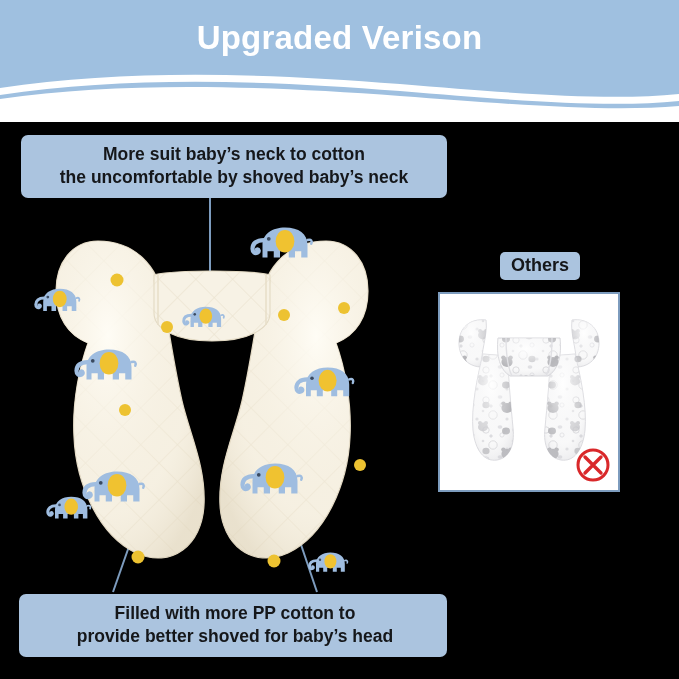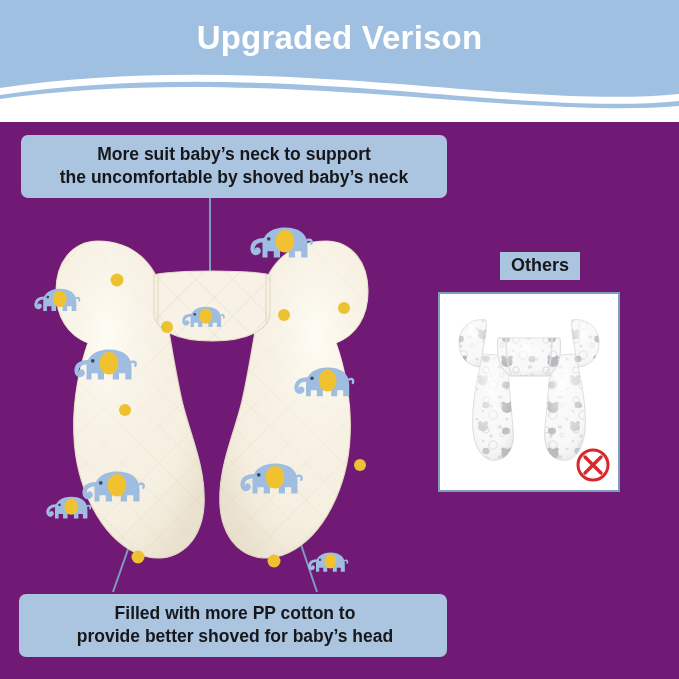--- a/index.html
+++ b/index.html
@@ -8,21 +8,21 @@
     background: #ffffff;
   }
   body {
     font-family: "Liberation Sans", sans-serif;
   }
   #page {
     position: relative;
     width: 679px;
     height: 679px;
     overflow: hidden;
-    background: #701a75;
+    background: #000000;
   }
 
   
   #header-banner {
     position: absolute;
     left: 0;
     top: 0;
     width: 679px;
     height: 122px;
     overflow: hidden;
@@ -67,21 +67,21 @@
     width: 428px;
     padding: 8px 6px 9px 10px;
     font-size: 17.5px;
   }
   #others-label {
     position: absolute;
     left: 500px;
     top: 252px;
     padding: 3px 11px 4px 11px;
     background: #abc4df;
-    border-radius: 0;
+    border-radius: 5px;
     font-size: 18px;
     font-weight: bold;
     color: #15171a;
     font-family: "Liberation Sans", sans-serif;
   }
 
   
   #pointers {
     position: absolute;
     left: 0;
@@ -159,21 +159,21 @@
     <circle cx="210" cy="309" r="5" fill="#8aa9c9"></circle>
 
     <line x1="139" y1="518" x2="113" y2="592" stroke="#7d9cbe" stroke-width="2"></line>
     <circle cx="139" cy="515" r="5" fill="#8aa9c9"></circle>
 
     <line x1="292" y1="518" x2="317" y2="592" stroke="#7d9cbe" stroke-width="2"></line>
     <circle cx="292" cy="515" r="5" fill="#8aa9c9"></circle>
   </svg>
 
   <div class="callout" id="callout-top">
-    <div>More suit baby’s neck to support</div>
+    <div>More suit baby’s neck to cotton</div>
     <div>the uncomfortable by shoved baby’s neck</div>
   </div>
 
   <div id="main-pillow">
     <svg width="400" height="390" viewBox="0 0 400 390" xmlns="http://www.w3.org/2000/svg">
       <defs>
 
         <pattern id="quilt" width="26" height="26" patternUnits="userSpaceOnUse" patternTransform="rotate(45)">
           <rect width="26" height="26" fill="#f7f2e5"></rect>
           <path d="M0,0 L0,26" stroke="#ece4d2" stroke-width="1.4"></path>

